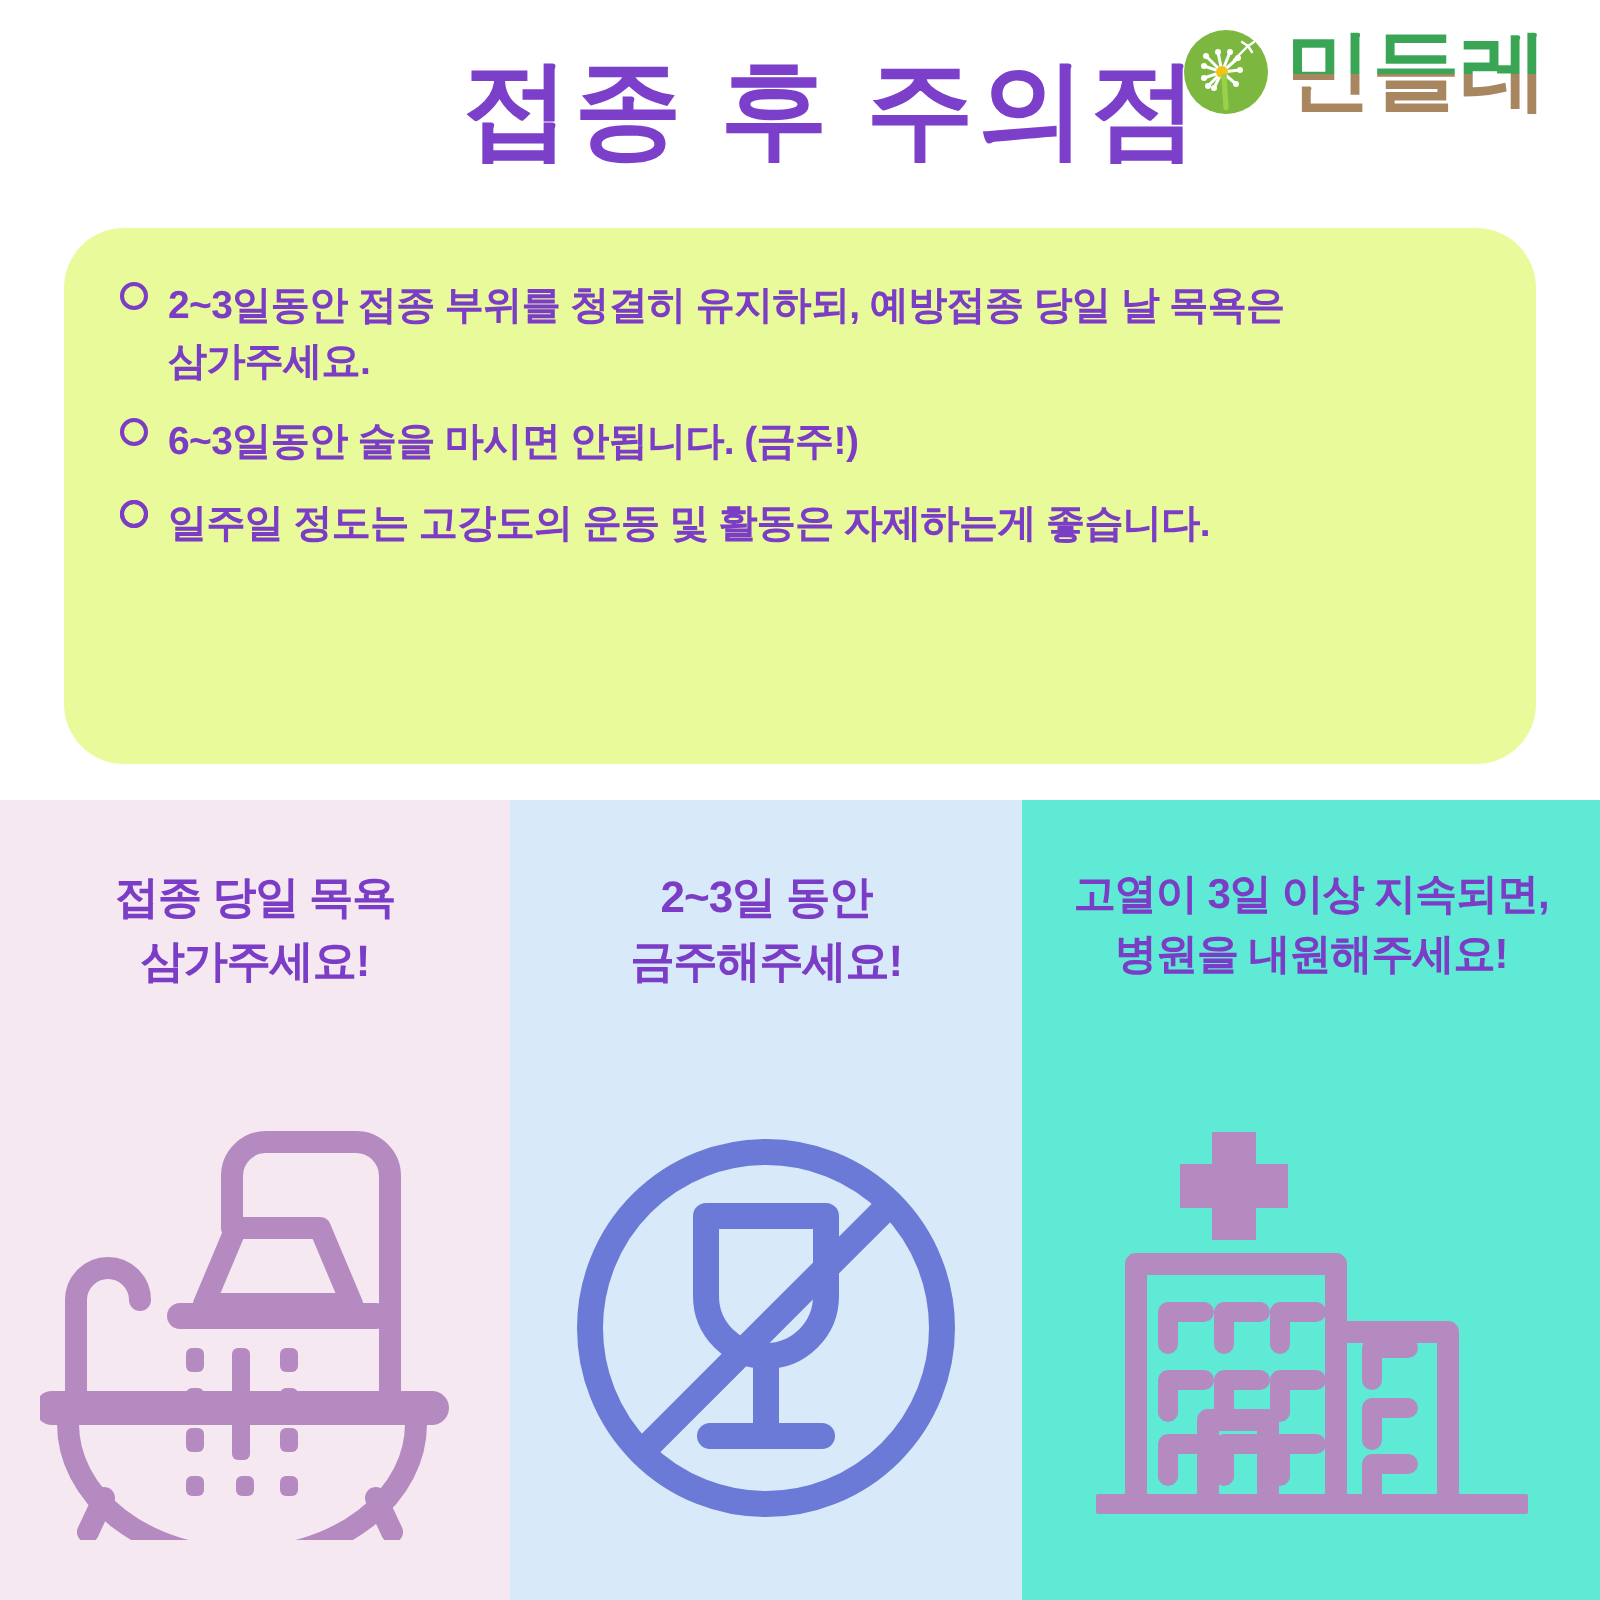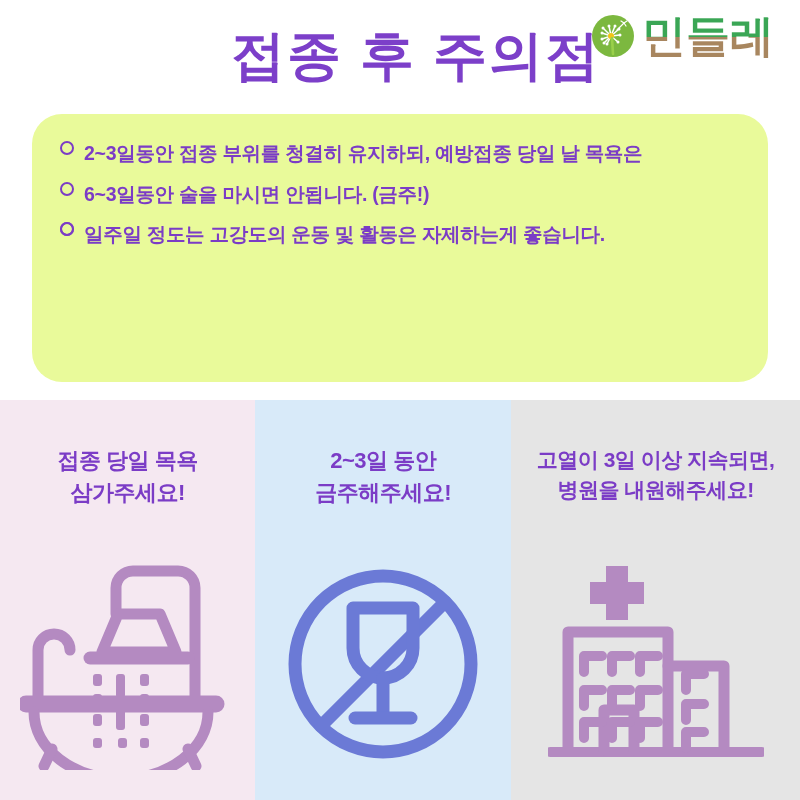--- a/index.html
+++ b/index.html
@@ -112,24 +112,24 @@
   }
   .panel {
     position: relative;
     height: 400px;
     display: flex;
     flex-direction: column;
     align-items: center;
   }
   .panel-1 { width: 266px; background: #f5e8f1; }
   .panel-2 { width: 267px; background: #d8eaf9; }
-  .panel-3 { width: 301px; background: #e5e5e5; }
+  .panel-3 { width: 301px; background: #5eead4; }
 
   .panel-caption {
-    margin-top: 45px;
+    margin-top: 33px;
     text-align: center;
     font-size: 22px;
     font-weight: bold;
     color: #7b3cc6;
     line-height: 1.45;
     letter-spacing: -0.5px;
     white-space: nowrap;
   }
   .panel-3 .panel-caption { font-size: 21px; }
   .panel-caption span { display: block; }
@@ -188,20 +188,21 @@
     <div class="logo-text">민들레</div>
   </div>
 
   <div class="title">접종 후 주의점</div>
 
   <div class="card">
     <ul class="bullet-list">
       <li class="bullet">
         <span class="marker"></span>
         <span>2~3일동안 접종 부위를 청결히 유지하되, 예방접종 당일 날 목욕은</span>
+        <span class="line2">삼가주세요.</span>
       </li>
       <li class="bullet">
         <span class="marker"></span>
         <span>6~3일동안 술을 마시면 안됩니다. (금주!)</span>
       </li>
       <li class="bullet">
         <span class="marker"></span>
       </li>
       <li class="bullet">
         <span class="marker"></span>

